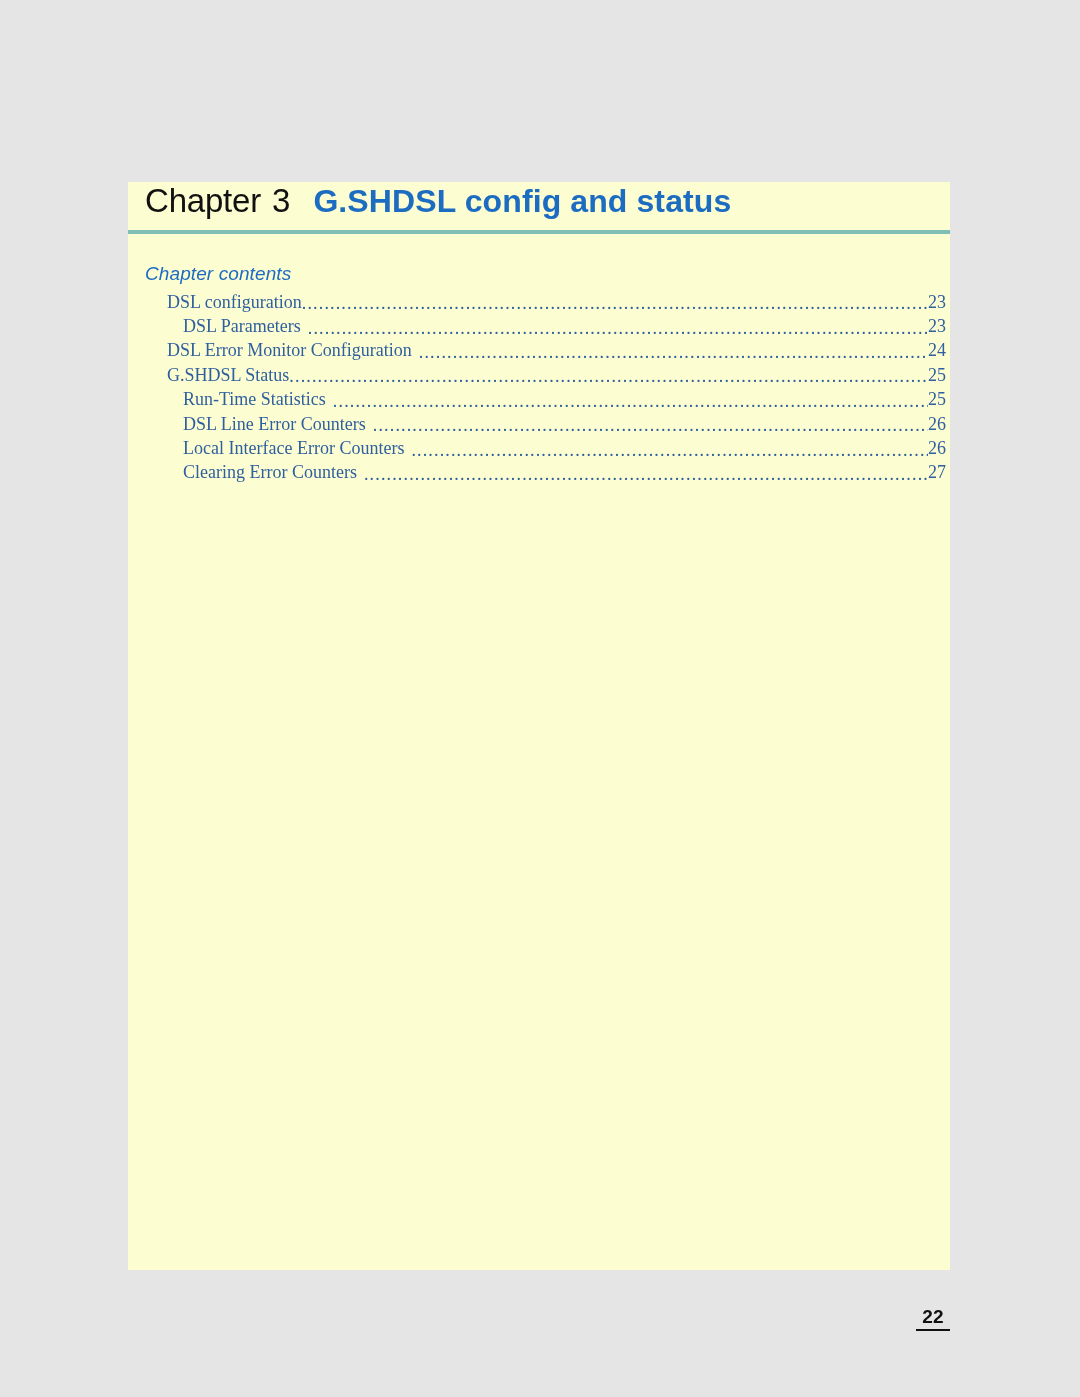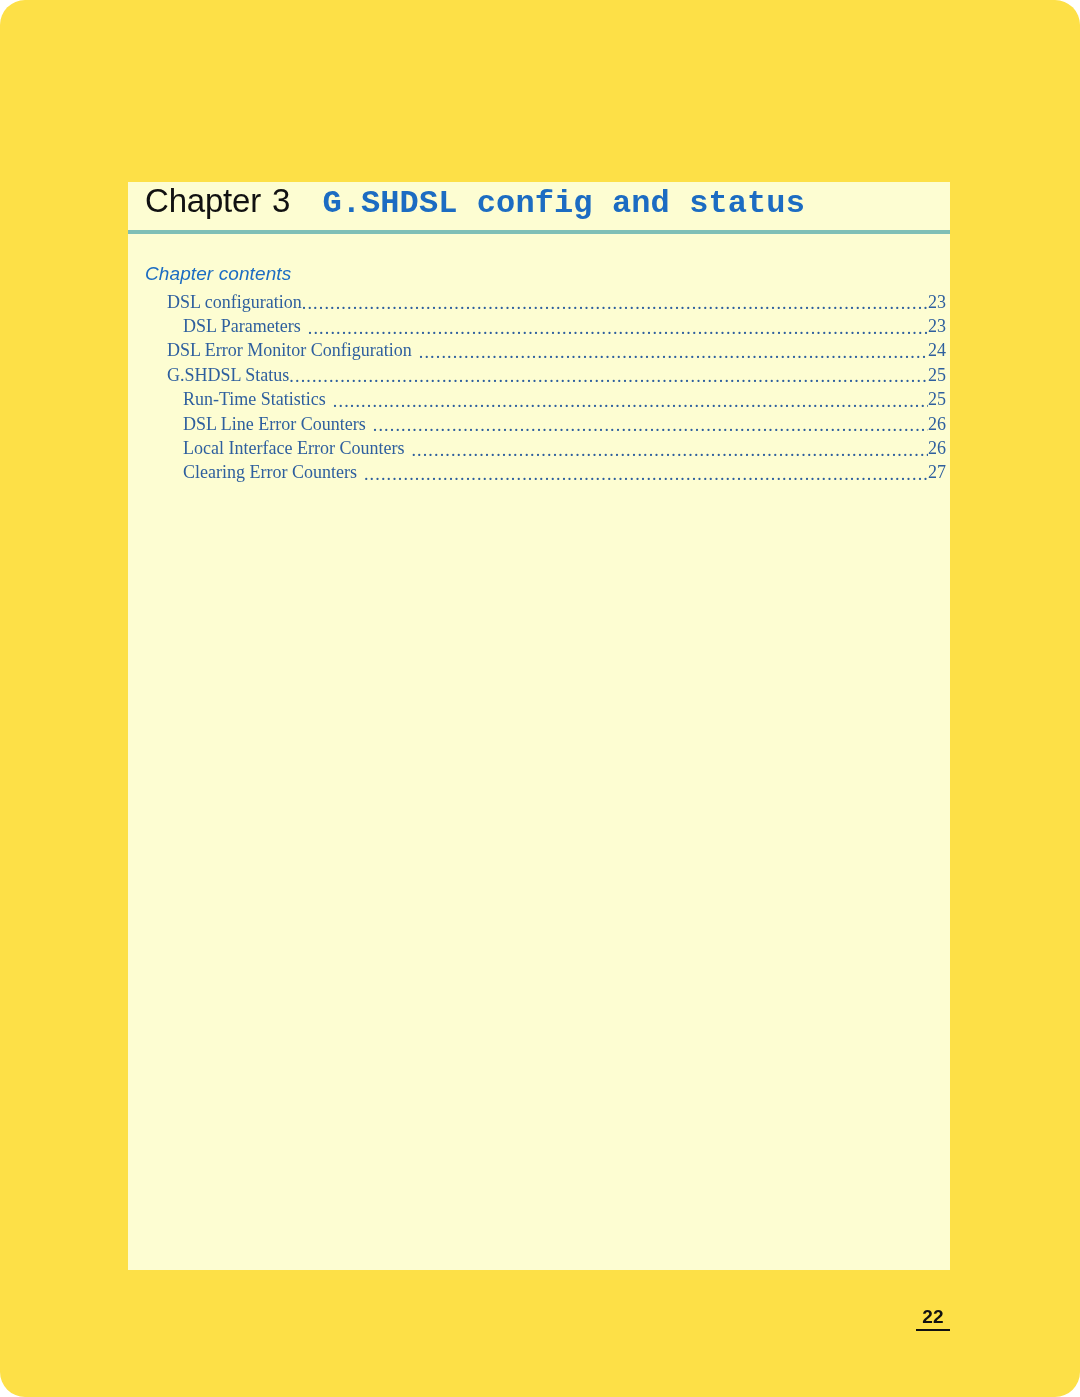--- a/index.html
+++ b/index.html
@@ -12,22 +12,21 @@
     height: 1397px;
     position: relative;
     font-family: "Liberation Serif", serif;
     overflow: hidden;
   }
 
   
   .page {
     position: absolute;
     inset: 0;
-    background: #fde047;
-    border-radius: 25px;
+    background: #e5e5e5;
   }
 
   
   .content-block {
     position: absolute;
     left: 128px;
     top: 182px;
     width: 822px;
     height: 1088px;
     background: #fdfdd2;
@@ -54,26 +53,26 @@
   }
   .chapter-num {
     font-family: "Liberation Sans", sans-serif;
     font-size: 33px;
     font-weight: 400;
     color: #111111;
     line-height: 1;
     margin-left: 11px;
   }
   .chapter-title {
-    font-family: Liberation Mono, monospace;
+    font-family: Liberation Sans, sans-serif;
     font-size: 32px;
     font-weight: 700;
     color: #1c6cc2;
     line-height: 1;
-    margin-left: 32px;
+    margin-left: 23px;
     letter-spacing: 0.1px;
     text-align: right;
   }
 
   
   .header-rule {
     position: absolute;
     left: 0;
     top: 48px;
     width: 822px;

